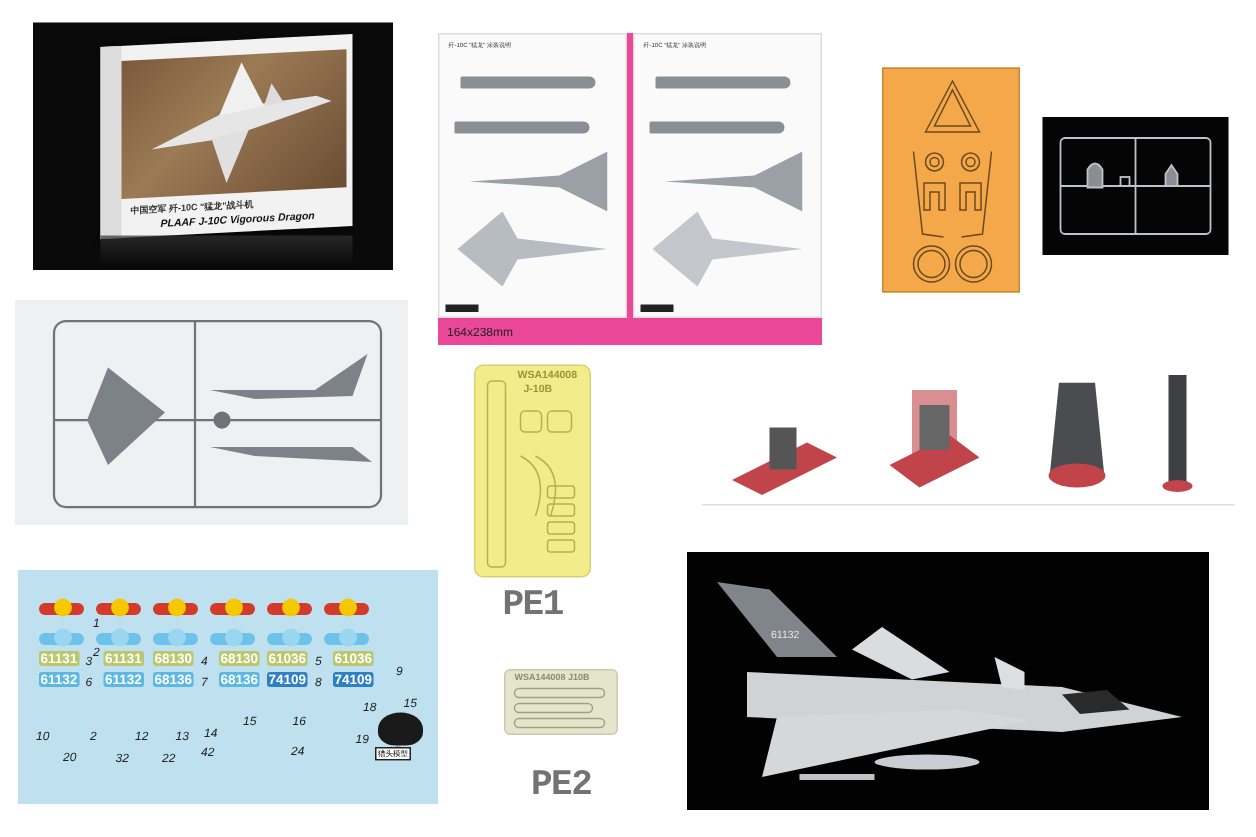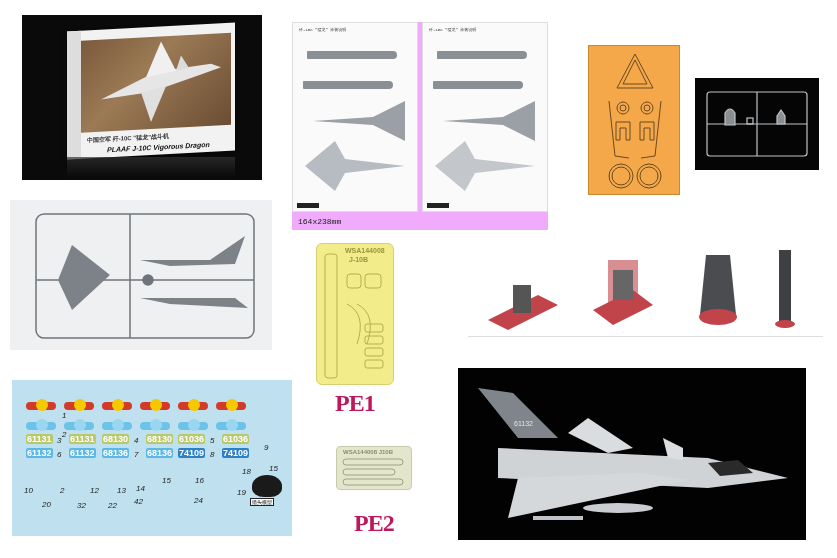--- a/index.html
+++ b/index.html
@@ -7,34 +7,34 @@
   .panel{position:absolute;box-sizing:border-box;}
   
   #boxart{left:22px;top:15px;width:240px;height:165px;background:#0a0a0a;}
   #boxart .box{position:absolute;left:45px;top:12px;width:168px;height:128px;background:#f2f2f2;transform:skewY(-3deg);box-shadow:0 2px 4px rgba(0,0,0,.5);}
   #boxart .box .photo{position:absolute;left:14px;top:10px;right:4px;bottom:26px;background:linear-gradient(135deg,#7a5a3c 0%,#9b7a55 40%,#6b4d33 100%);}
   #boxart .box .spine{position:absolute;left:0;top:0;width:14px;bottom:0;background:#ddd;}
   #boxart .box .title1{position:absolute;left:20px;bottom:13px;font-size:6px;color:#333;font-weight:bold;}
   #boxart .box .title2{position:absolute;left:40px;bottom:4px;font-size:7px;color:#111;font-weight:bold;font-style:italic;}
   #boxart .reflect{position:absolute;left:45px;top:142px;width:168px;height:20px;background:linear-gradient(#333,#0a0a0a);opacity:.7;}
   
-  #instructions{left:292px;top:22px;width:256px;height:208px;background:#f0abfc;font-family:Liberation Mono, monospace;}
+  #instructions{left:292px;top:22px;width:256px;height:208px;background:#ec4899;}
   .sheet{position:absolute;top:0;width:124px;height:188px;background:#fafafa;border:1px solid #ddd;}
   .sheet .plane{position:absolute;height:8px;background:#8a8f96;border-radius:2px 8px 8px 2px;}
   .sheet .footer-tag{position:absolute;left:4px;bottom:3px;width:22px;height:5px;background:#222;}
   .dim-label{position:absolute;left:6px;bottom:4px;font-size:8px;color:#222;}
   
   #mask{left:588px;top:45px;width:92px;height:150px;background:#f4a84a;border:1px solid #c88830;}
   
   #clearsprue{left:695px;top:78px;width:124px;height:92px;background:#050505;}
   
   #sprue{left:10px;top:200px;width:262px;height:150px;background:#eef0f2;}
   
   #pe1{left:316px;top:243px;width:78px;height:142px;background:#f2ec8a;border:1px solid #d8d070;border-radius:6px;}
-  .pe-label{position:absolute;font-family:Liberation Serif, serif;font-weight:bold;color:#be185d;font-size:24px;letter-spacing:-1px;}
+  .pe-label{position:absolute;font-family:Liberation Mono, monospace;font-weight:bold;color:#737373;font-size:24px;letter-spacing:-1px;}
   .pe-code{position:absolute;font-size:7px;color:#9a9440;font-weight:bold;}
   
   #pe2{left:336px;top:446px;width:76px;height:44px;background:#e4e6cc;border:1px solid #c8cab0;border-radius:4px;}
   
   #prints{left:468px;top:245px;width:355px;height:92px;background:#fff;border-bottom:1px solid #ddd;}
   .print{position:absolute;bottom:6px;}
   
   #decals{left:12px;top:380px;width:280px;height:156px;background:#bfe0ee;}
   .roundel{position:absolute;width:30px;height:8px;border-radius:4px;}
   .roundel .star{position:absolute;left:10px;top:-3px;width:12px;height:12px;border-radius:50%;}

